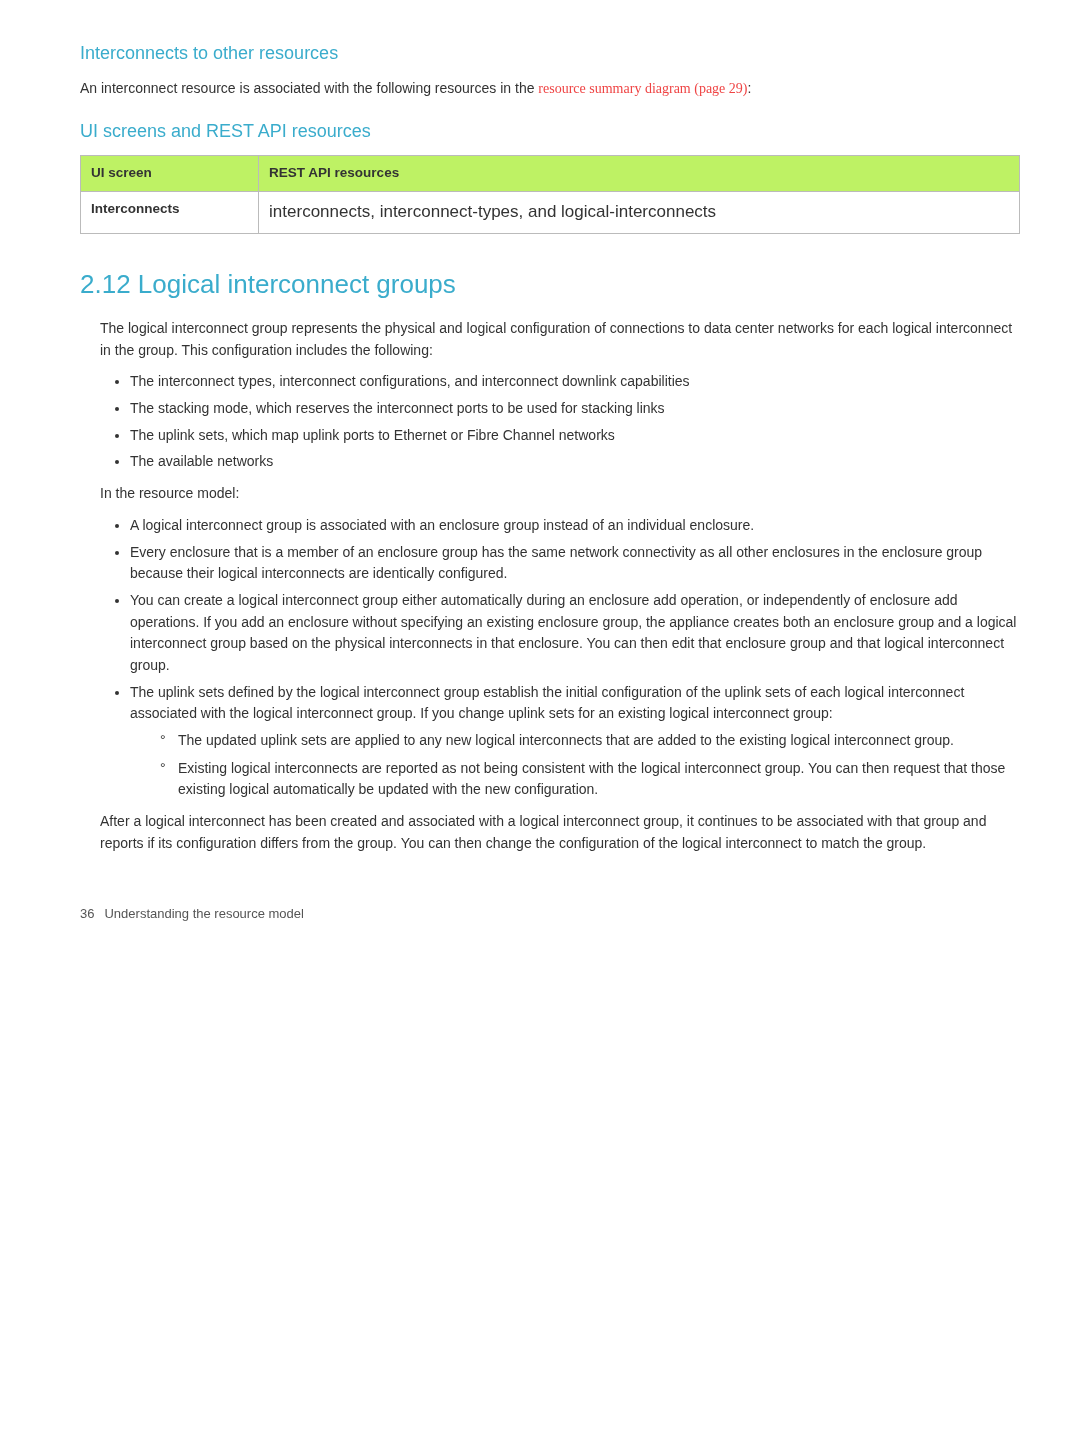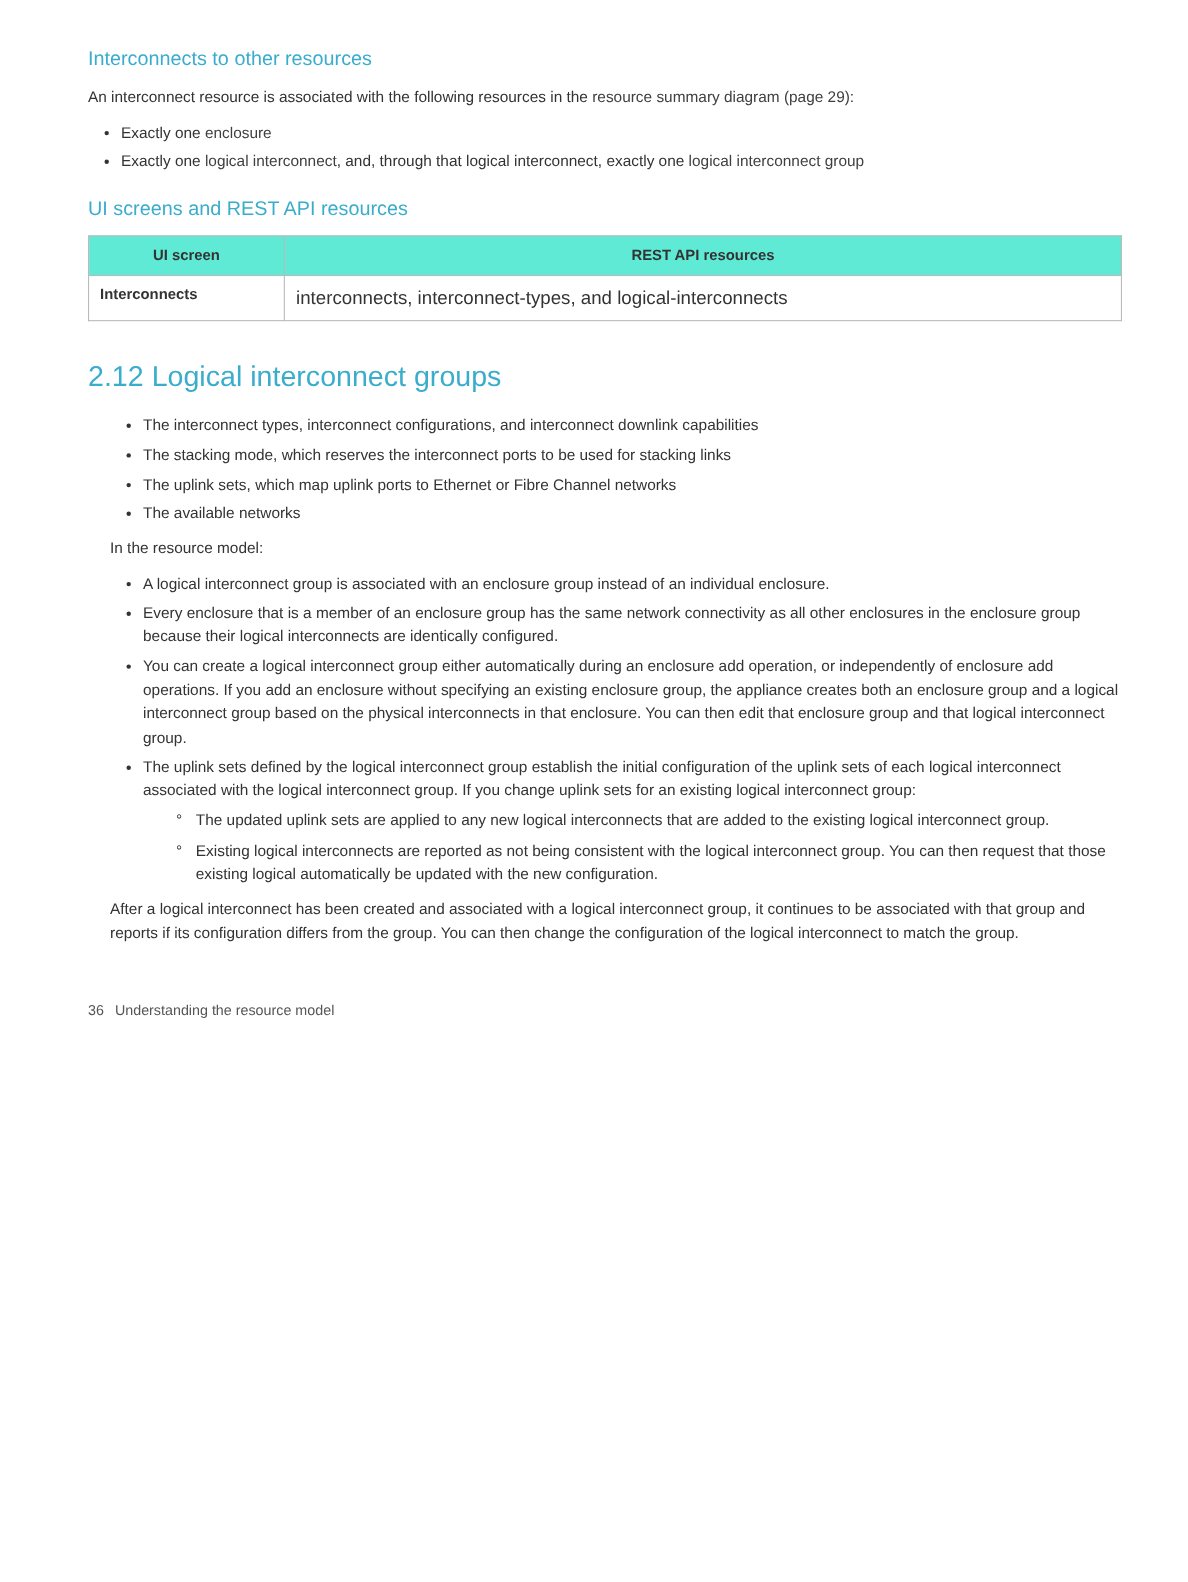--- a/index.html
+++ b/index.html
@@ -18,22 +18,23 @@
       margin-bottom: 10px;
     }
     .chapter-heading {
       color: #3aaccc;
       font-size: 26px;
       font-weight: normal;
       margin-bottom: 14px;
       margin-top: 30px;
     }
     .link {
-      color: #404040;
+      color: #ef4444;
       text-decoration: none;
+      font-family: Liberation Serif, serif;
     }
     p {
       margin-bottom: 10px;
     }
     ul {
       margin: 8px 0 10px 30px;
     }
     ul li {
       margin-bottom: 5px;
       list-style-type: disc;
@@ -56,25 +57,25 @@
     }
     .table-section {
       margin: 18px 0 18px 0;
     }
     table {
       width: 100%;
       border-collapse: collapse;
       font-size: 13.5px;
     }
     table th {
-      background: #5eead4;
+      background: #bef264;
       border: 1px solid #bbb;
       padding: 7px 10px;
       font-weight: bold;
-      text-align: center;
+      text-align: left;
     }
     table td {
       border: 1px solid #bbb;
       padding: 7px 10px;
       vertical-align: top;
     }
     table td.bold-cell {
       font-weight: bold;
     }
     code {
@@ -106,28 +107,20 @@
 </head>
 <body>
 
 <div>
   <h2 class="section-heading">Interconnects to other resources</h2>
 
   <p>
     <span>An interconnect resource is associated with the following resources in the </span><a class="link" href="#">resource summary diagram (page 29)</a>:
   </p>
 
-  <ul>
-    <li>
-      <span>Exactly one </span><a class="link" href="#">enclosure</a>
-    </li>
-    <li>
-      <span>Exactly one </span><a class="link" href="#">logical interconnect</a><span>, and, through that logical interconnect, exactly one </span><a class="link" href="#">logical interconnect group</a>
-    </li>
-  </ul>
 </div>
 
 <div class="table-section">
   <h2 class="section-heading">UI screens and REST API resources</h2>
 
   <table>
     <thead>
       <tr>
         <th>UI screen</th>
         <th>REST API resources</th>
@@ -142,20 +135,21 @@
   </table>
 
 </div>
 
 <div>
   <h1 class="chapter-heading">
     <span>2.12</span> <span>Logical interconnect groups</span>
   </h1>
 
   <div class="body-indent">
+    <p>The logical interconnect group represents the physical and logical configuration of connections to data center networks for each logical interconnect in the group. This configuration includes the following:</p>
 
     <ul>
       <li>The interconnect types, interconnect configurations, and interconnect downlink capabilities</li>
       <li>The stacking mode, which reserves the interconnect ports to be used for stacking links</li>
       <li>The uplink sets, which map uplink ports to Ethernet or Fibre Channel networks</li>
       <li>The available networks</li>
     </ul>
 
     <p>In the resource model:</p>
 

